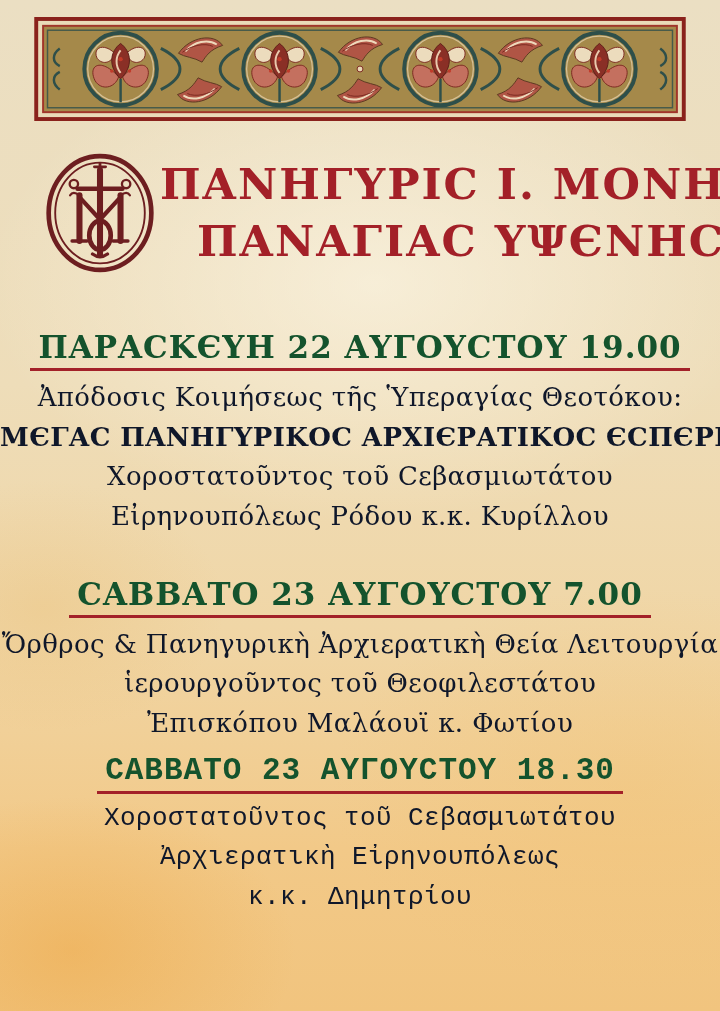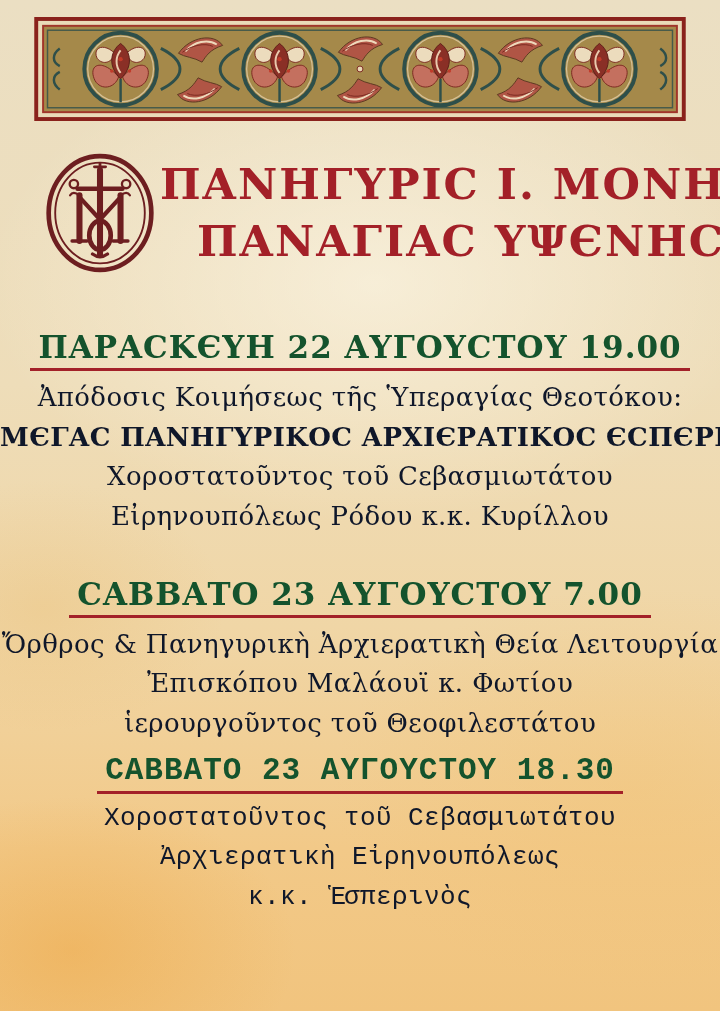--- a/index.html
+++ b/index.html
@@ -119,24 +119,24 @@
     <span class="sec-header">ΠΑΡΑCΚЄΥΗ 22 ΑΥΓΟΥCΤΟΥ 19.00</span>
     <p class="first">Ἀπόδοσις Κοιμήσεως τῆς Ὑπεραγίας Θεοτόκου:</p>
     <p class="emphasis">ΜЄΓΑC ΠΑΝΗΓΥΡΙΚΟC ΑΡΧΙЄΡΑΤΙΚΟC ЄCΠЄΡΙΝΟC</p>
     <p>Χοροστατοῦντος τοῦ Cεβασμιωτάτου</p>
     <p>Εἰρηνουπόλεως Ρόδου κ.κ. Κυρίλλου</p>
   </div>
 
   <div class="section sec-2">
     <span class="sec-header">CΑΒΒΑΤΟ 23 ΑΥΓΟΥCΤΟΥ 7.00</span>
     <p class="first">Ὄρθρος &amp; Πανηγυρικὴ Ἀρχιερατικὴ Θεία Λειτουργία</p>
+    <p>ἱερουργοῦντος τοῦ Θεοφιλεστάτου</p>
     <p>Ἐπισκόπου Μαλάουϊ κ. Φωτίου</p>
-    <p>ἱερουργοῦντος τοῦ Θεοφιλεστάτου</p>
   </div>
 
   <div class="section sec-3">
     <span class="sec-header">CΑΒΒΑΤΟ 23 ΑΥΓΟΥCΤΟΥ 18.30</span>
     <p>Χοροστατοῦντος τοῦ Cεβασμιωτάτου</p>
     <p>Ἀρχιερατικὴ Εἰρηνουπόλεως</p>
-    <p>κ.κ. Ἑσπερινὸς</p>
+    <p>κ.κ. Δημητρίου</p>
   </div>
 
 </div>
 
 </body></html>

